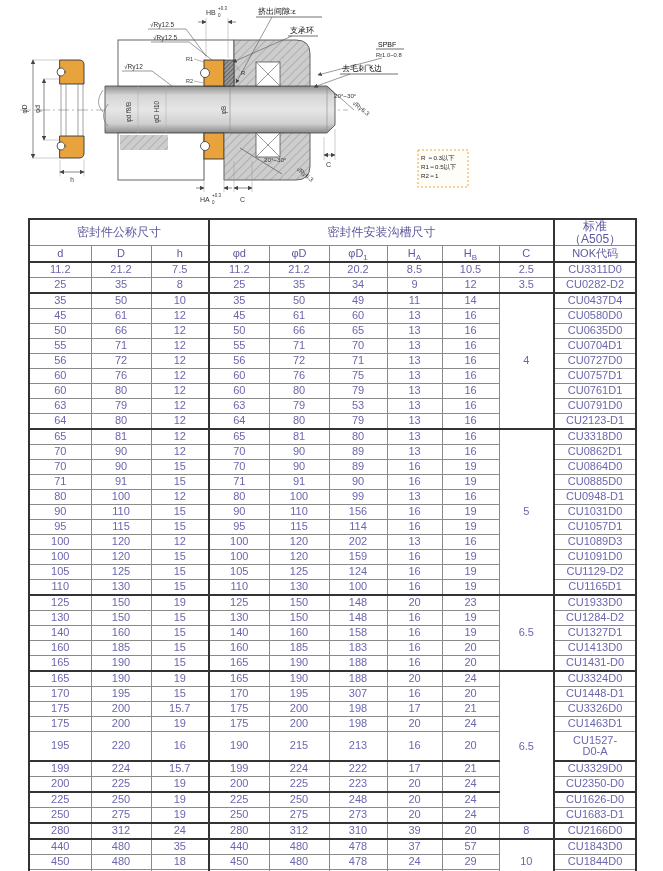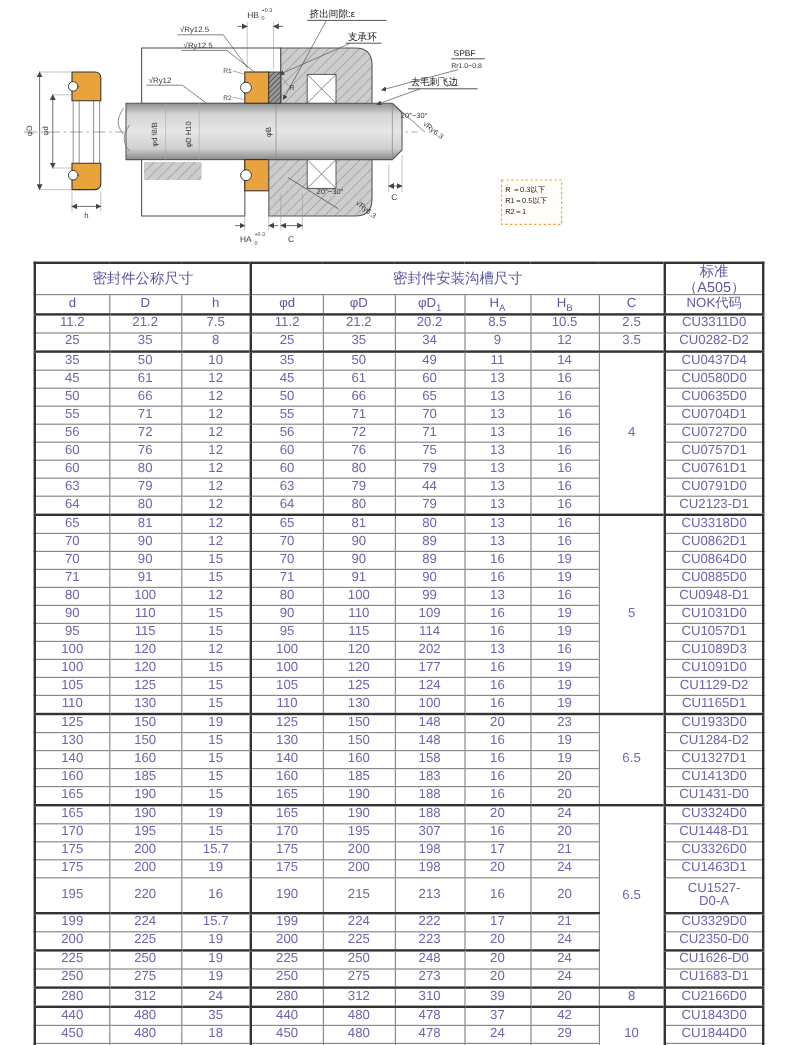--- a/index.html
+++ b/index.html
@@ -307,21 +307,21 @@
           <td>13</td>
           <td>16</td>
           <td class="bdl">CU0761D1</td>
         </tr>
         <tr>
           <td>63</td>
           <td>79</td>
           <td class="bdr">12</td>
           <td>63</td>
           <td>79</td>
-          <td>44</td>
+          <td>53</td>
           <td>13</td>
           <td>16</td>
           <td class="bdl">CU0791D0</td>
         </tr>
         <tr>
           <td>64</td>
           <td>80</td>
           <td class="bdr">12</td>
           <td>64</td>
           <td>80</td>
@@ -385,21 +385,21 @@
           <td>13</td>
           <td>16</td>
           <td class="bdl">CU0948-D1</td>
         </tr>
         <tr>
           <td>90</td>
           <td>110</td>
           <td class="bdr">15</td>
           <td>90</td>
           <td>110</td>
-          <td>109</td>
+          <td>156</td>
           <td>16</td>
           <td>19</td>
           <td class="bdl">CU1031D0</td>
         </tr>
         <tr>
           <td>95</td>
           <td>115</td>
           <td class="bdr">15</td>
           <td>95</td>
           <td>115</td>
@@ -418,21 +418,21 @@
           <td>13</td>
           <td>16</td>
           <td class="bdl">CU1089D3</td>
         </tr>
         <tr>
           <td>100</td>
           <td>120</td>
           <td class="bdr">15</td>
           <td>100</td>
           <td>120</td>
-          <td>177</td>
+          <td>159</td>
           <td>16</td>
           <td>19</td>
           <td class="bdl">CU1091D0</td>
         </tr>
         <tr>
           <td>105</td>
           <td>125</td>
           <td class="bdr">15</td>
           <td>105</td>
           <td>125</td>
@@ -621,21 +621,21 @@
           <td class="bdl">CU2166D0</td>
         </tr>
         <tr class="thick-top">
           <td>440</td>
           <td>480</td>
           <td class="bdr">35</td>
           <td>440</td>
           <td>480</td>
           <td>478</td>
           <td>37</td>
-          <td>42</td>
+          <td>57</td>
           <td rowspan="3">10</td>
           <td class="bdl">CU1843D0</td>
         </tr>
         <tr>
           <td>450</td>
           <td>480</td>
           <td class="bdr">18</td>
           <td>450</td>
           <td>480</td>
           <td>478</td>

